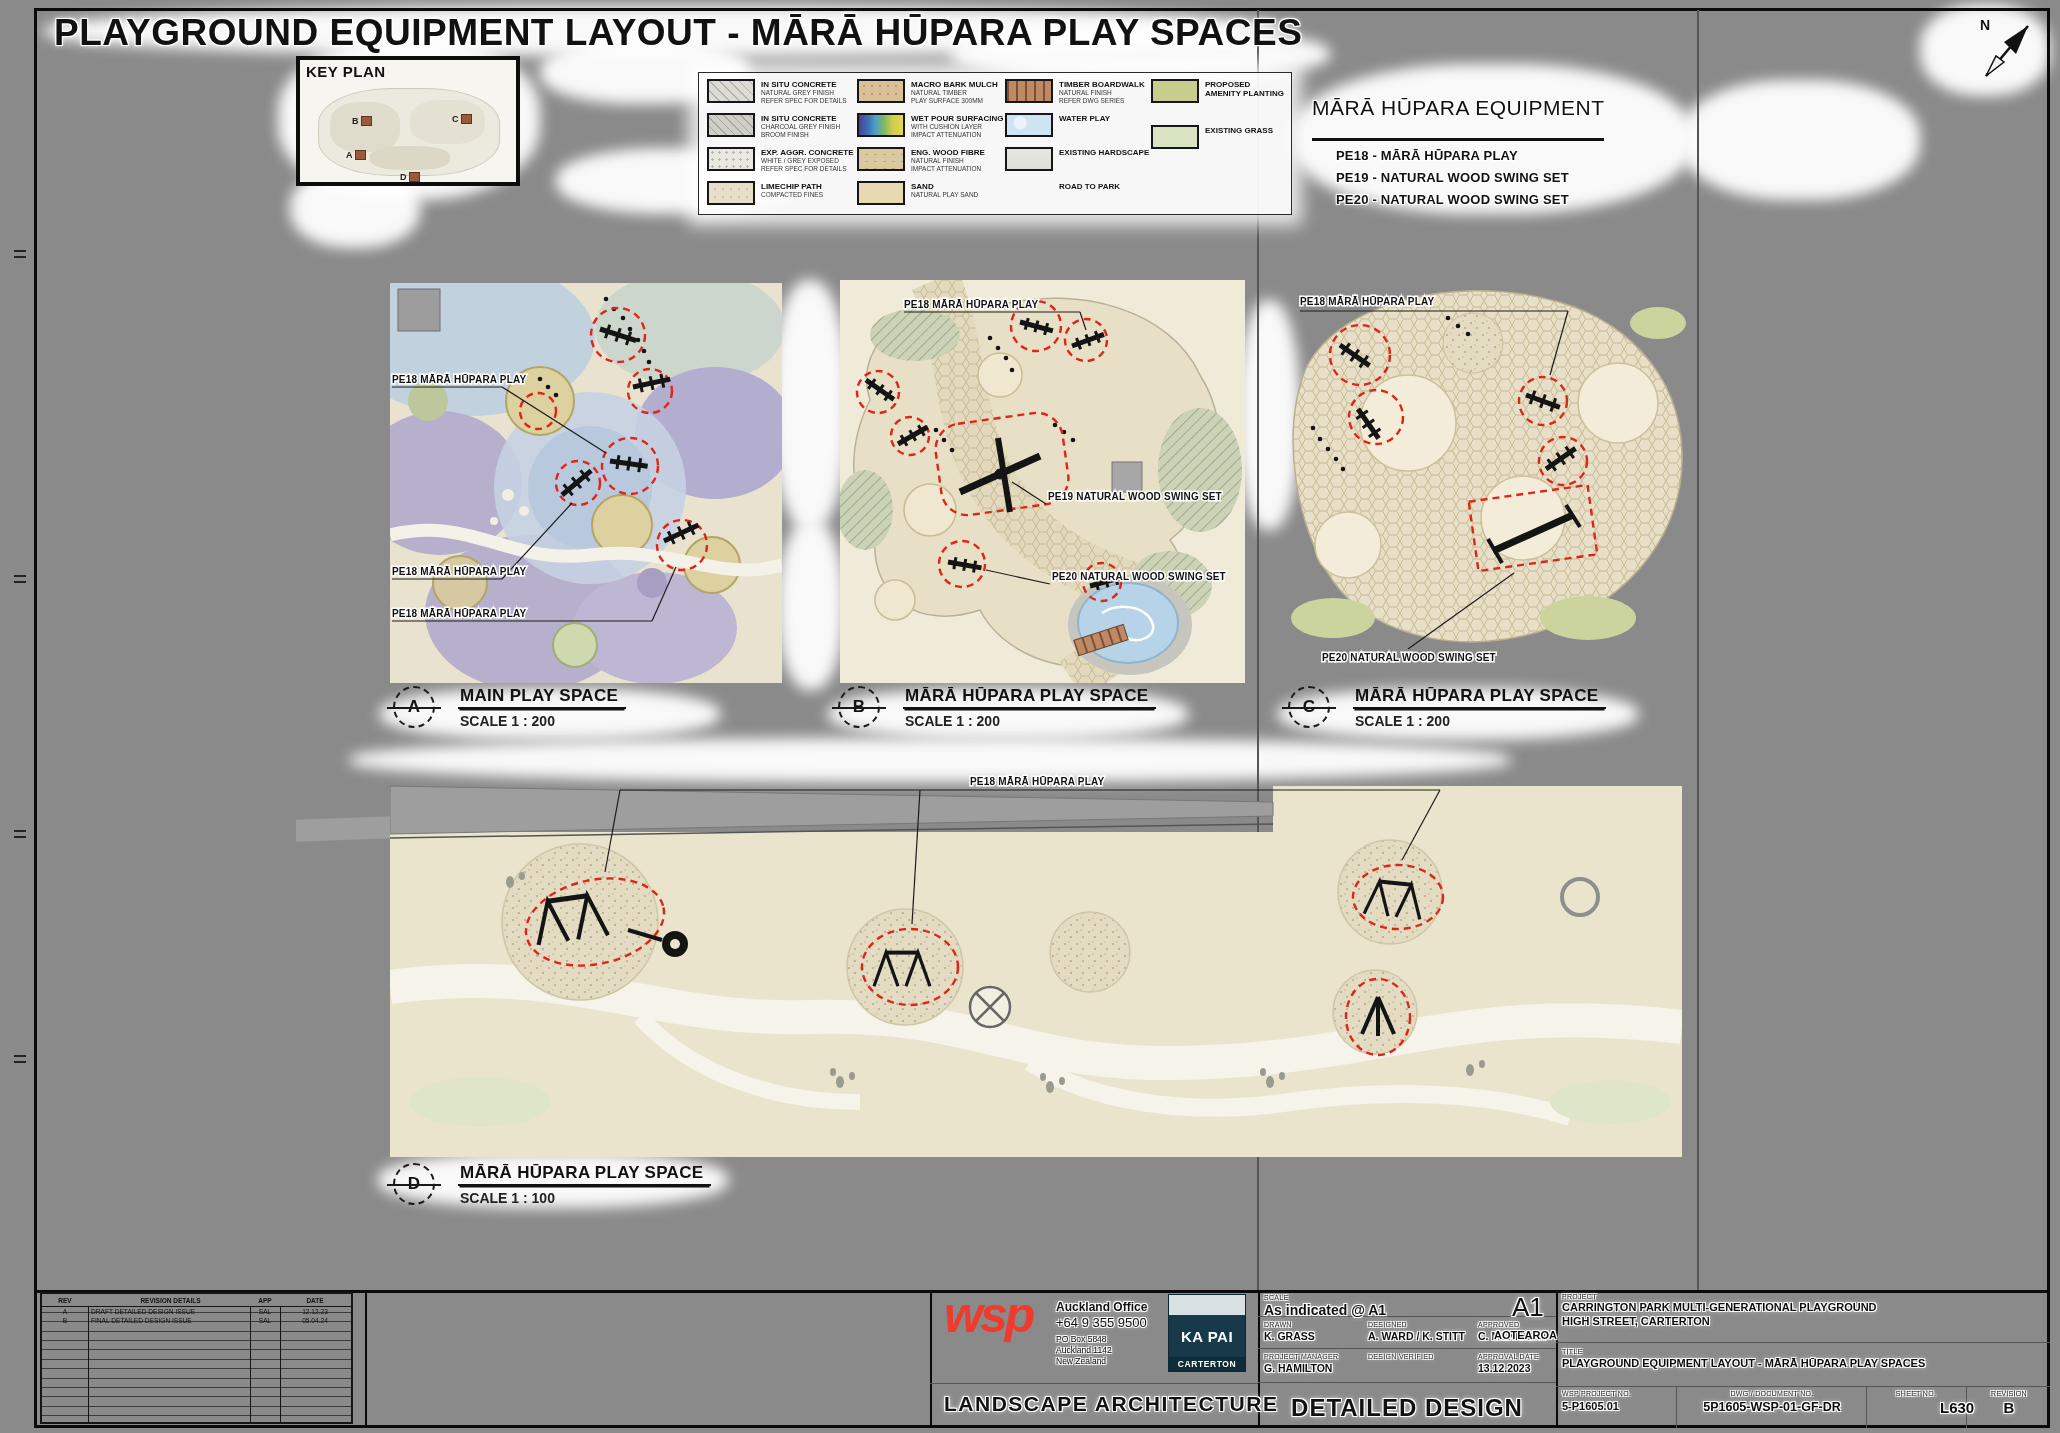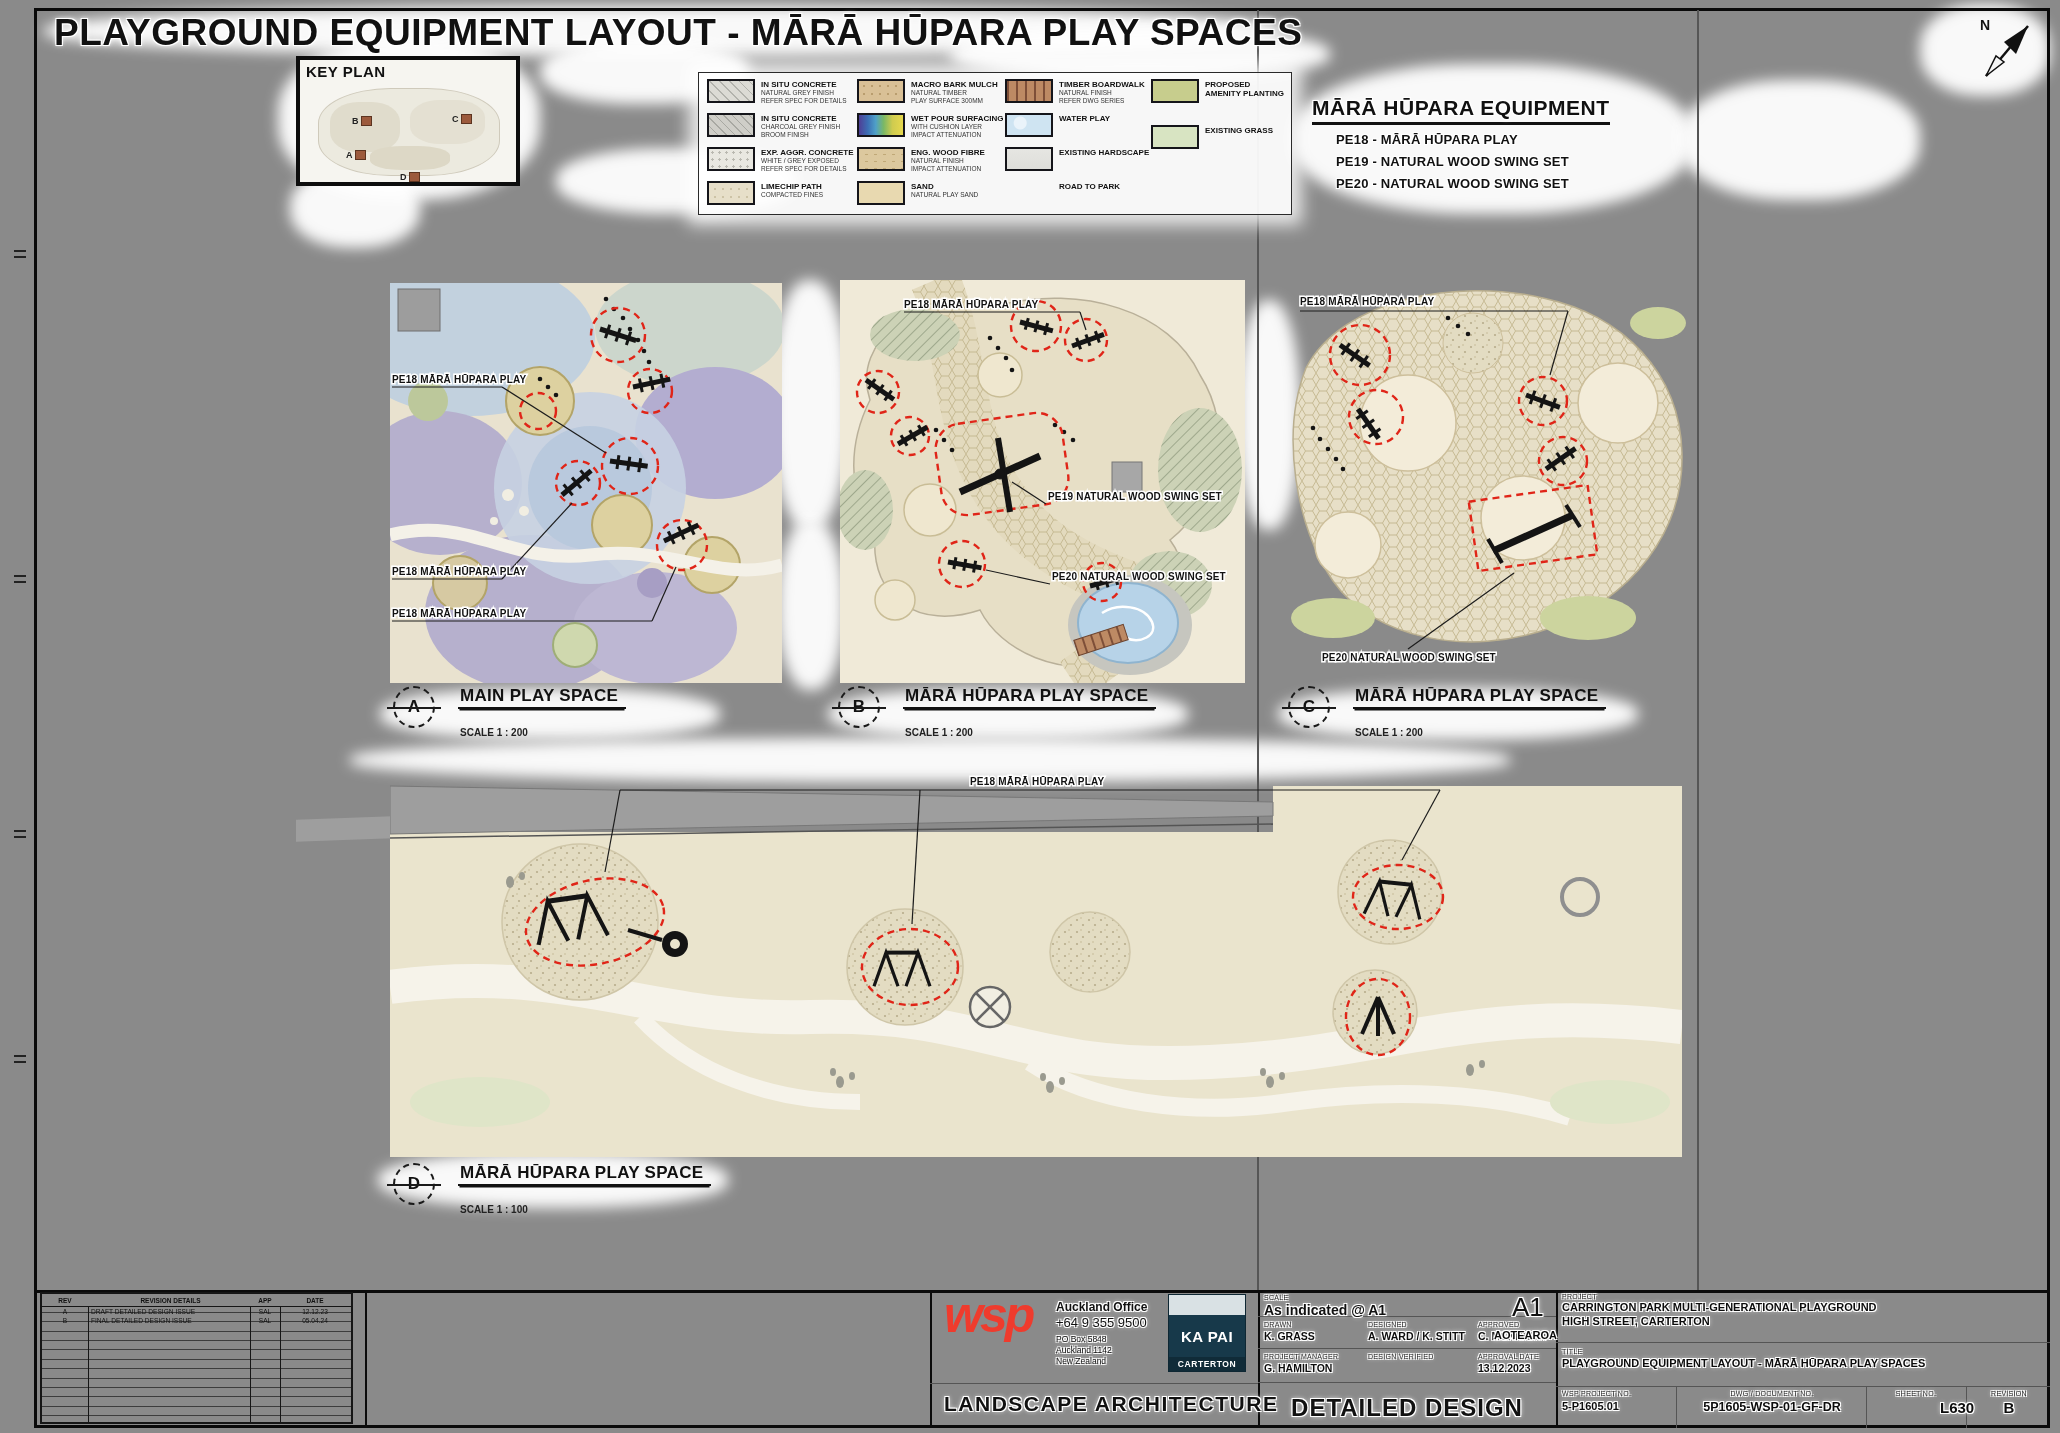--- a/index.html
+++ b/index.html
@@ -36,30 +36,30 @@
   .sw-fibre{background:radial-gradient(#c0a877 1px,transparent 1.3px) 3px 2px/9px 7px,#dcc89e}
   .sw-sand{background:#e8d9b0}
   .sw-board{background:repeating-linear-gradient(90deg,#7e4f38 0 2px,#bd8a64 2px 9px)}
   .sw-water{background:radial-gradient(circle at 30% 40%,#eaf3fa 0 6px,transparent 7px),#cfe4f2}
   .sw-hard{background:linear-gradient(180deg,#e6e6e2,#dededa)}
   .sw-plant{background:#c7cd8d}
   .sw-grass{background:#d8e4c2}
 
   
   .equip{left:1312px;top:96px;width:370px}
-  .equip-title{display:inline-block;font-size:21px;font-weight:700;letter-spacing:.5px;border-bottom:3px solid #111;padding-bottom:2px}
+  .equip-title{display:inline-block;font-size:21px;font-weight:400;letter-spacing:.5px;border-bottom:3px solid #111;padding-bottom:18px}
   .equip-item{font-size:13px;font-weight:600;margin:7px 0 0 24px;letter-spacing:.2px}
 
   
   .plan-label{display:flex;gap:23px;align-items:flex-start}
   .ref-circle{width:38px;height:38px;border:2px dashed #1a1a1a;border-radius:50%;display:flex;align-items:center;
               justify-content:center;font-weight:700;font-size:17px;position:relative;flex:0 0 auto}
   .ref-circle::before{content:"";position:absolute;left:-8px;right:-8px;top:50%;height:2px;background:#1a1a1a}
   .pl-title{font-size:17px;font-weight:700;letter-spacing:.3px;border-bottom:2.5px solid #111;padding:0 8px 1px 2px;white-space:nowrap;box-shadow:0 3px 0 -1.5px #111}
-  .pl-scale{font-size:10px;color:#222;margin-top:18px;padding-left:2px;font-weight:600}
+  .pl-scale{font-size:14px;color:#222;margin-top:4px;padding-left:2px;font-weight:600}
 
   
   svg text.co{paint-order:stroke;stroke:#fff;stroke-width:3px;font-weight:700;font-size:10px;fill:#111;
               font-family:"Liberation Sans","DejaVu Sans",sans-serif;letter-spacing:.2px}
   svg .rd{fill:none;stroke:#e02518;stroke-width:2.4;stroke-dasharray:7 5}
   svg .ld{stroke:#1c1c1c;stroke-width:1.2}
 
   
   .tb-line{position:absolute;background:#0b0b0b}
   .tb-thin{position:absolute;background:#555}

